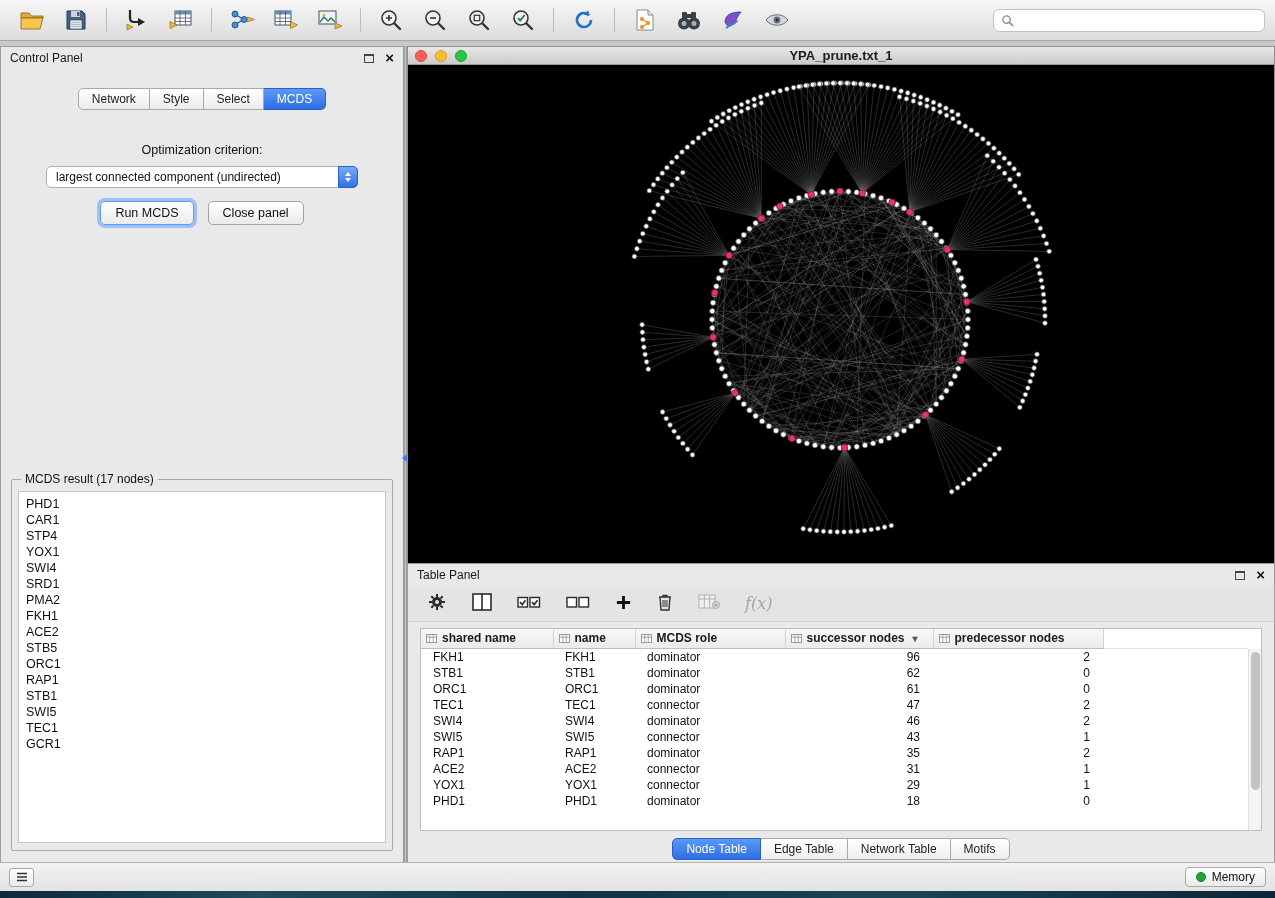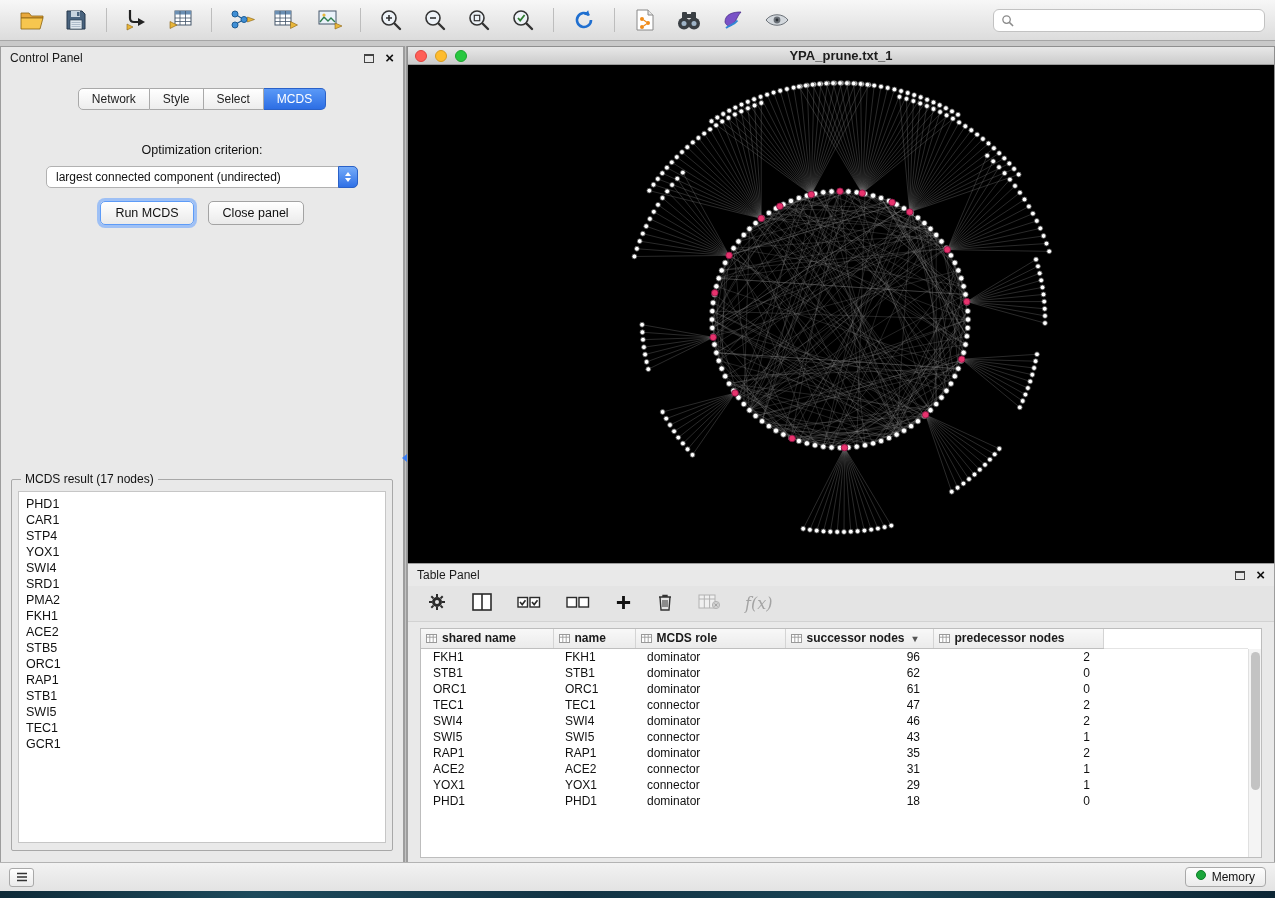--- a/index.html
+++ b/index.html
@@ -70,21 +70,21 @@
   .sort-chev{font-size:10px;color:#555;margin-left:3px}
   tbody td{height:16px;line-height:16px;padding:0 12px;white-space:nowrap;overflow:hidden;color:#111}
   tbody td.num{text-align:right;padding-right:13px}
   .vscroll{position:absolute;top:20px;right:0;bottom:0;width:13px;background:#f4f4f4;border-left:1px solid #e0e0e0}
   .vscroll .thumb{position:absolute;top:3px;left:2px;width:9px;height:138px;background:#c3c3c3;border-radius:5px}
   .table-tabs{flex:0 0 27px;display:flex;align-items:center;justify-content:center}
 
   
   .statusbar{flex:0 0 29px;background:linear-gradient(#f2f2f2,#e3e3e3);border-top:1px solid #b3b3b3;display:flex;align-items:center;padding:0 9px}
   .list-btn{width:25px;height:19px;border:1px solid #a9a9a9;border-radius:3px;background:linear-gradient(#fff,#ebebeb);display:flex;align-items:center;justify-content:center}
-  .memory-btn{margin-left:auto;display:flex;gap:6px;border:1px solid #a9a9a9;border-radius:4px;background:linear-gradient(#fdfdfd,#ebebeb);padding:2px 10px;font-size:12px;color:#111}
+  .memory-btn{margin-left:auto;display:flex;align-items:center;gap:6px;border:1px solid #a9a9a9;border-radius:4px;background:linear-gradient(#fdfdfd,#ebebeb);padding:2px 10px;font-size:12px;color:#111}
   .mem-dot{width:10px;height:10px;border-radius:50%;background:#1ba63b;border:1px solid #0e7e28}
   .desktop-strip{flex:0 0 7px;background:linear-gradient(90deg,#0e2a38,#1d4a5c 20%,#123344 45%,#1a4556 70%,#0d2635)}
 </style>
 </head>
 <body>
 
 <div class="app">
 
   <div class="toolbar">
     <div class="tool-btn">
@@ -779,20 +779,26 @@
                   <td class="num">18</td>
                   <td class="num">0</td>
                   <td></td>
                 </tr>
               </tbody>
           </table>
           <div class="vscroll">
               <div class="thumb"></div>
             </div>
         </div>
+        <div class="table-tabs">
+            <span class="seg active">Node Table</span>
+            <span class="seg">Edge Table</span>
+            <span class="seg">Network Table</span>
+            <span class="seg">Motifs</span>
+          </div>
       </div>
     </div>
   </div>
 
   <div class="statusbar">
     <span class="list-btn">
         <svg width="12" height="10" viewBox="0 0 12 10">
           <path d="M1 1.5h10M1 5h10M1 8.5h10" stroke="#333" stroke-width="1.4"></path>
         </svg>
       </span>

